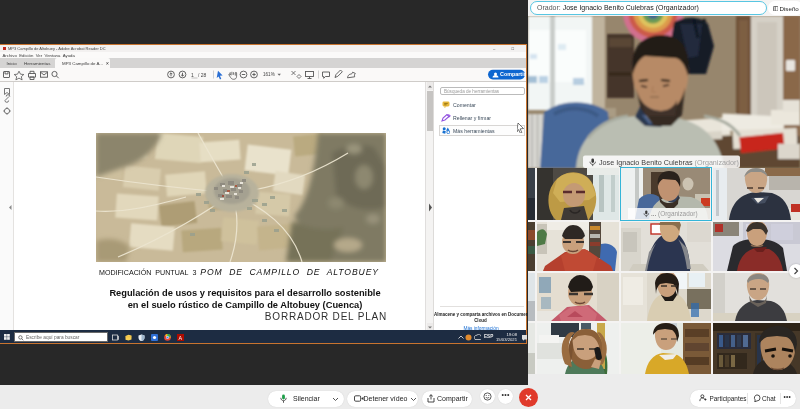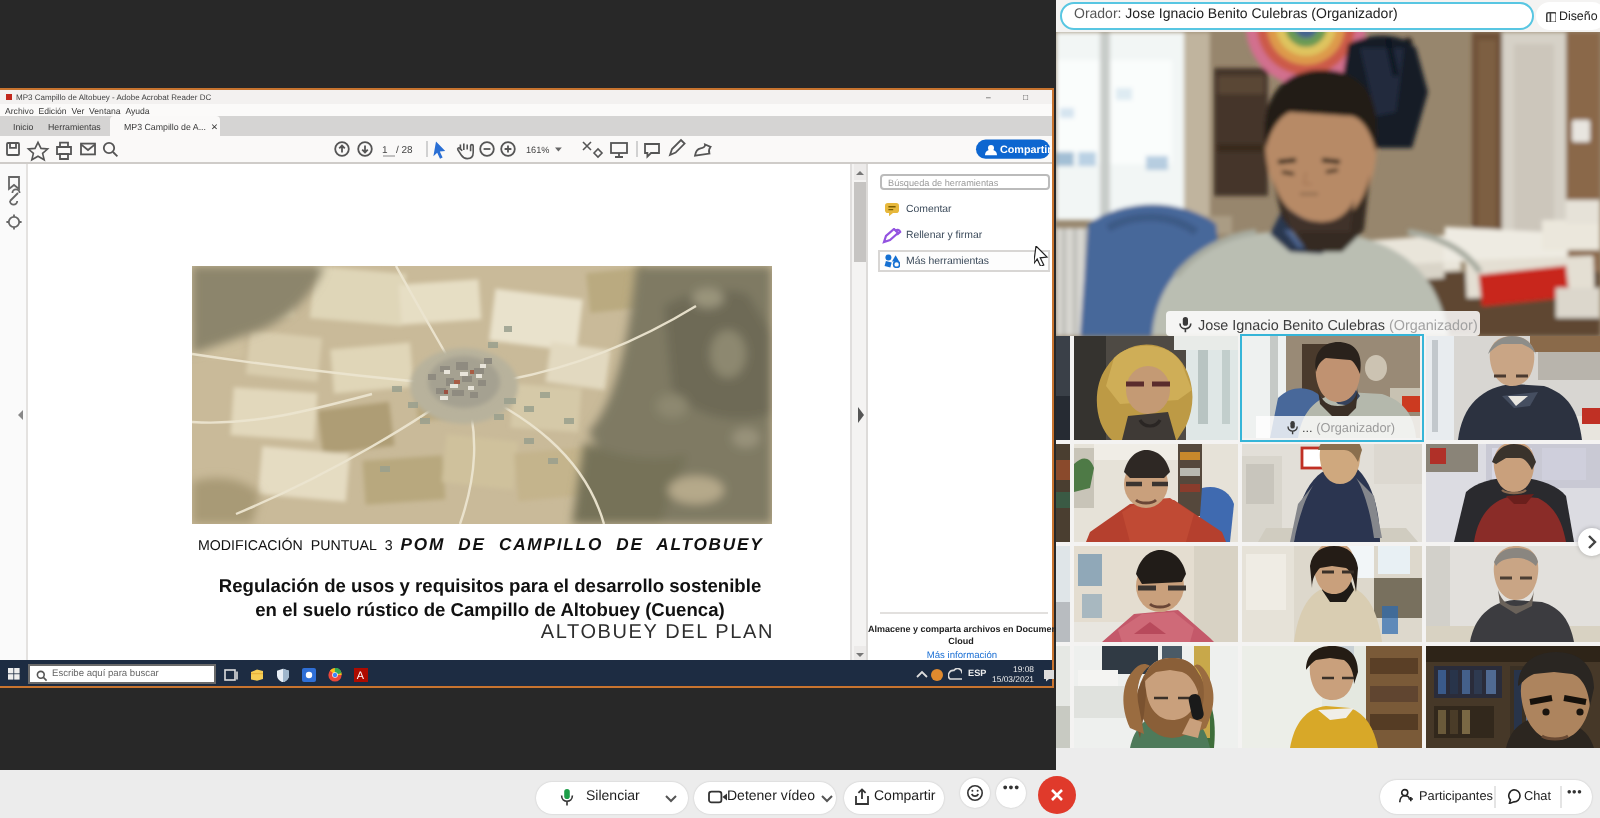--- a/index.html
+++ b/index.html
@@ -222,23 +222,23 @@
           <rect x="148" y="38" width="5" height="3"></rect>
           <rect x="156" y="30" width="4" height="3"></rect>
           <rect x="166" y="86" width="5" height="3"></rect>
           <rect x="178" y="96" width="5" height="3"></rect>
           <rect x="94" y="100" width="5" height="3"></rect>
           <rect x="186" y="76" width="5" height="3"></rect>
   </g>
  </g>
 </svg>
 </div>
-<div class="a" style="left:99px;top:266.5px;width:290px;font-size:7.1px;color:#111;white-space:nowrap">MODIFICACIÓN&nbsp; PUNTUAL&nbsp; 3&nbsp; <span style="font-size:8.6px;font-weight:bold;font-style:italic;letter-spacing:0.9px">POM&nbsp; DE&nbsp; CAMPILLO&nbsp; DE&nbsp; ALTOBUEY</span></div>
+<div class="a" style="left:99px;top:266.5px;width:290px;font-size:7.1px;color:#111;white-space:nowrap">MODIFICACIÓN&nbsp; PUNTUAL&nbsp; 3&nbsp; <span style="font-size:8.6px;font-weight:normal;font-style:italic;letter-spacing:0.9px">POM&nbsp; DE&nbsp; CAMPILLO&nbsp; DE&nbsp; ALTOBUEY</span></div>
 <div class="a" style="left:80px;top:287px;width:330px;text-align:center;font-size:9.3px;font-weight:bold;color:#111;line-height:12px;white-space:nowrap">Regulación de usos y requisitos para el desarrollo sostenible<br>en el suelo rústico de Campillo de Altobuey (Cuenca)</div>
-<div class="a" style="left:80px;top:311px;width:307px;text-align:right;font-size:10px;color:#2e2e2e;letter-spacing:0.8px;white-space:nowrap">ALTOBUEY DEL PLAN</div>
+<div class="a" style="left:80px;top:311px;width:307px;text-align:right;font-size:10px;color:#2e2e2e;letter-spacing:0.8px;white-space:nowrap">BORRADOR DEL PLAN</div>
 
 <div class="a" style="left:0;top:330px;width:526px;height:13px;background:#1d2c42">
  <svg class="a" style="left:4px;top:4px" width="6" height="6" viewBox="0 0 6 6">
       <rect x="0" y="0" width="2.7" height="2.7" fill="#eee"></rect>
       <rect x="3.1" y="0" width="2.7" height="2.7" fill="#eee"></rect>
       <rect x="0" y="3.1" width="2.7" height="2.7" fill="#eee"></rect>
       <rect x="3.1" y="3.1" width="2.7" height="2.7" fill="#eee"></rect>
     </svg>
  <div class="a" style="left:14px;top:1.5px;width:94px;height:10.5px;background:#fff;border:1px solid #6a6a6a;box-sizing:border-box">
    <svg class="a" style="left:3px;top:2.5px" width="6" height="6" viewBox="0 0 6 6">

